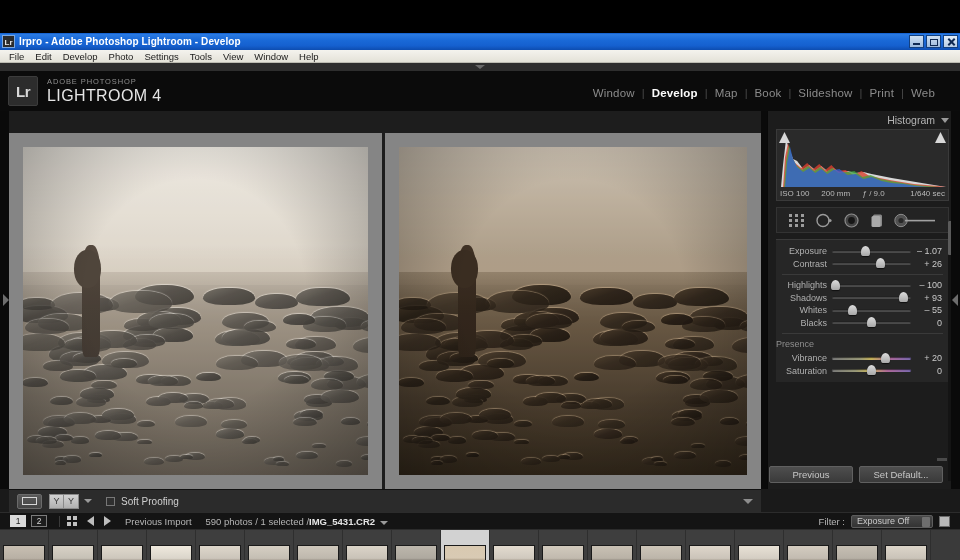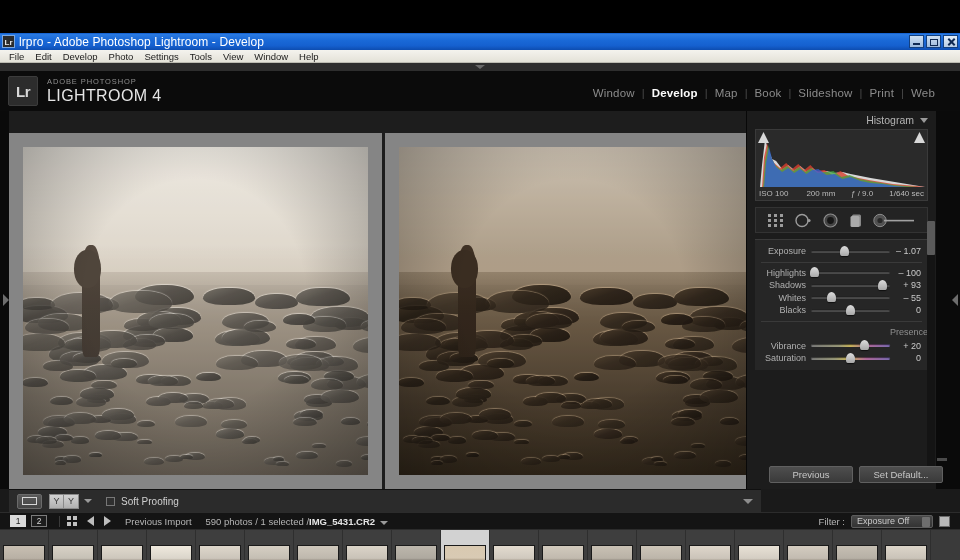--- a/index.html
+++ b/index.html
@@ -15,21 +15,21 @@
   .winbar {
     position: absolute; left: 0; top: 33px; width: 960px; height: 17px;
     background: linear-gradient(to bottom, #0c59c8 0%, #2a7ae2 8%, #1a6ad8 40%, #1560cf 75%, #0d4db0 100%);
     display: flex; align-items: center; padding-left: 2px;
   }
   .win-ico {
     width: 13px; height: 13px; background: #2b2b2b; color: #e8e8e8;
     font-size: 8px; line-height: 13px; text-align: center;
     border: 1px solid #7aa7e0; margin-right: 4px; font-weight: bold;
   }
-  .win-title { color: #fff; font-size: 12px; font-weight: normal; letter-spacing: .1px; }
+  .win-title { color: #fff; font-size: 10px; font-weight: bold; letter-spacing: .1px; }
   .win-btns { position: absolute; right: 2px; top: 2px; display: flex; gap: 2px; }
   .win-btn {
     width: 15px; height: 13px;
     background: linear-gradient(to bottom,#cfe0f2,#9bb9dc);
     border: 1px solid #13407f; position: relative;
   }
   .win-btn i { position: absolute; background: #102a52; }
   .wb-min i { left: 3px; bottom: 2px; width: 7px; height: 2px; }
   .wb-max i { left: 3px; top: 3px; width: 8px; height: 7px; border: 1px solid #102a52; background: none; }
   .wb-close { background: linear-gradient(to bottom,#e3eef9,#b7cde6); }
@@ -156,21 +156,21 @@
   .after .ground { background: linear-gradient(to bottom, rgba(138,123,102,.6) 0%, #6b5d4a 26%, #473d30 62%, #2b2419 100%); }
   .after-tint { position: absolute; inset: 0; background: rgba(92,66,38,.20); }
 
   .vignette {
     position: absolute; inset: 0;
     background: radial-gradient(ellipse at 50% 45%, rgba(0,0,0,0) 45%, rgba(0,0,0,.35) 100%);
   }
 
   
   .rpanel {
-    position: absolute; right: 24px; top: 0; width: 190px; height: 378px;
+    position: absolute; right: 3px; top: 0; width: 190px; height: 378px;
     background: #1c1c1c; border-left: 1px solid #080808;
   }
   .panel-hdr {
     height: 18px; display: flex; align-items: center; justify-content: flex-end;
     padding-right: 8px; gap: 6px;
   }
   .panel-hdr .ttl { font-size: 10.5px; color: #b4b4b4; }
   .panel-hdr .arr { width: 0; height: 0; border-left: 4px solid transparent; border-right: 4px solid transparent; border-top: 5px solid #9a9a9a; }
 
   .histogram {
@@ -178,21 +178,21 @@
     position: relative; overflow: hidden;
   }
   .hist-corner { position: absolute; width: 11px; height: 11px; top: 2px; background: #d8d8d8; }
   .hist-corner.l { left: 2px; clip-path: polygon(0 100%,50% 0,100% 100%); }
   .hist-corner.r { right: 2px; clip-path: polygon(0 100%,50% 0,100% 100%); }
   .hist-canvas { position: absolute; left: 0; bottom: 13px; width: 100%; height: 52px; }
   .hist-exif {
     position: absolute; left: 0; bottom: 0; width: 100%; height: 13px;
     display: flex; align-items: center; font-size: 8px; color: #b9b9b9;
   }
-  .hist-exif span { flex: 1; text-align: center; }
+  .hist-exif span { flex: 1; }
   .hist-exif span:first-child { text-align: left; padding-left: 3px; }
   .hist-exif span:last-child { text-align: right; padding-right: 3px; }
 
   .toolstrip {
     margin: 6px 8px 0; height: 26px; background: #232323; border: 1px solid #333;
     display: flex; align-items: center; justify-content: space-around; padding: 0 6px;
   }
   .tool { opacity: .85; }
 
   .basic {
@@ -208,21 +208,21 @@
   .strack.vib { background: linear-gradient(to right,#7a7a7a 0%, #9a9a7a 35%, #c8b45a 50%, #b06a9a 72%, #7a6ab0 100%); }
   .strack.sat { background: linear-gradient(to right,#7a7a7a 0%, #9a9a7a 30%, #c8b45a 48%, #b06a9a 70%, #7a6ab0 100%); }
   .sthumb {
     position: absolute; top: -4px; width: 9px; height: 10px; margin-left: -4.5px;
     background: linear-gradient(to bottom,#dcdcdc,#a8a8a8);
     border-radius: 50% 50% 20% 20% / 62% 62% 30% 30%;
     box-shadow: 0 1px 1px rgba(0,0,0,.6);
   }
   .svalue { width: 34px; text-align: right; font-size: 9px; color: #c9c9c9; padding-right: 3px; }
   .svalue.hl { background: #595959; color: #e8e8e8; border-radius: 1px; }
-  .sect-title { text-align: right; font-size: 9px; color: #8e8e8e; margin: 5px 0 3px; }
+  .sect-title { text-align: left; font-size: 9px; color: #8e8e8e; margin: 5px 0 3px; }
   .sep { height: 1px; background: #3a3a3a; margin: 4px 6px; }
 
   .panel-scroll {
     position: absolute; right: 1px; top: 110px; width: 8px; height: 260px; background: #141414;
   }
   .panel-scroll .thumb { width: 8px; height: 34px; background: #5a5a5a; border-radius: 1px; }
 
   
   .toolbar {
     position: absolute; left: 9px; top: 426px; width: 752px; height: 23px;
@@ -708,20 +708,27 @@
         </div>
 
         <div class="basic">
           <div class="srow">
             <div class="slabel">Exposure</div>
             <div class="strack">
                 <div class="sthumb" style="left:42%"></div>
               </div>
             <div class="svalue">– 1.07</div>
           </div>
+          <div class="srow">
+            <div class="slabel">Contrast</div>
+            <div class="strack">
+                <div class="sthumb" style="left:62%"></div>
+              </div>
+            <div class="svalue">+ 26</div>
+          </div>
           <div class="sep"></div>
           <div class="srow">
             <div class="slabel">Highlights</div>
             <div class="strack">
                 <div class="sthumb" style="left:5%"></div>
               </div>
             <div class="svalue">– 100</div>
           </div>
           <div class="srow">
             <div class="slabel">Shadows</div>

